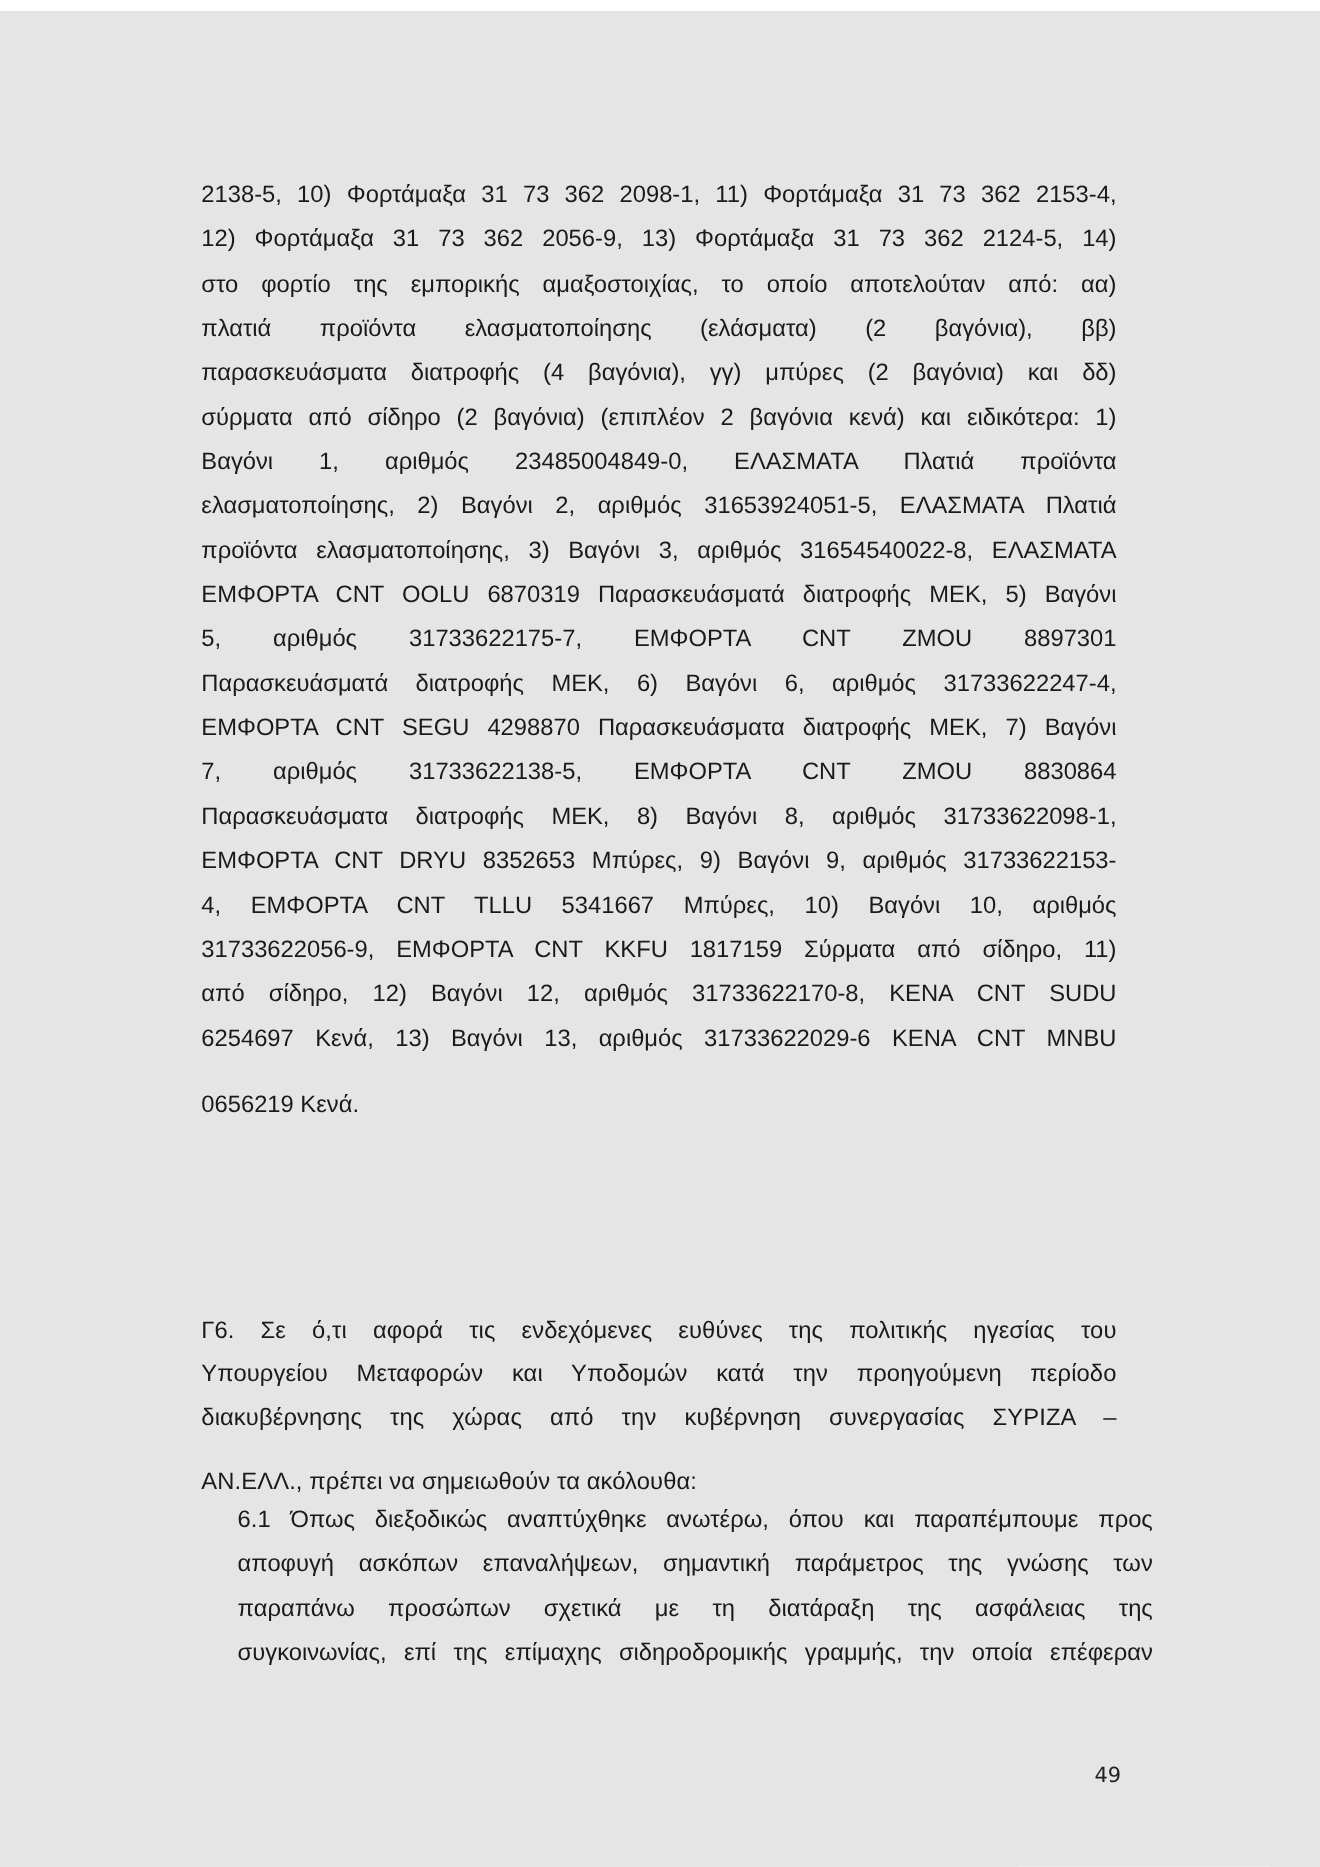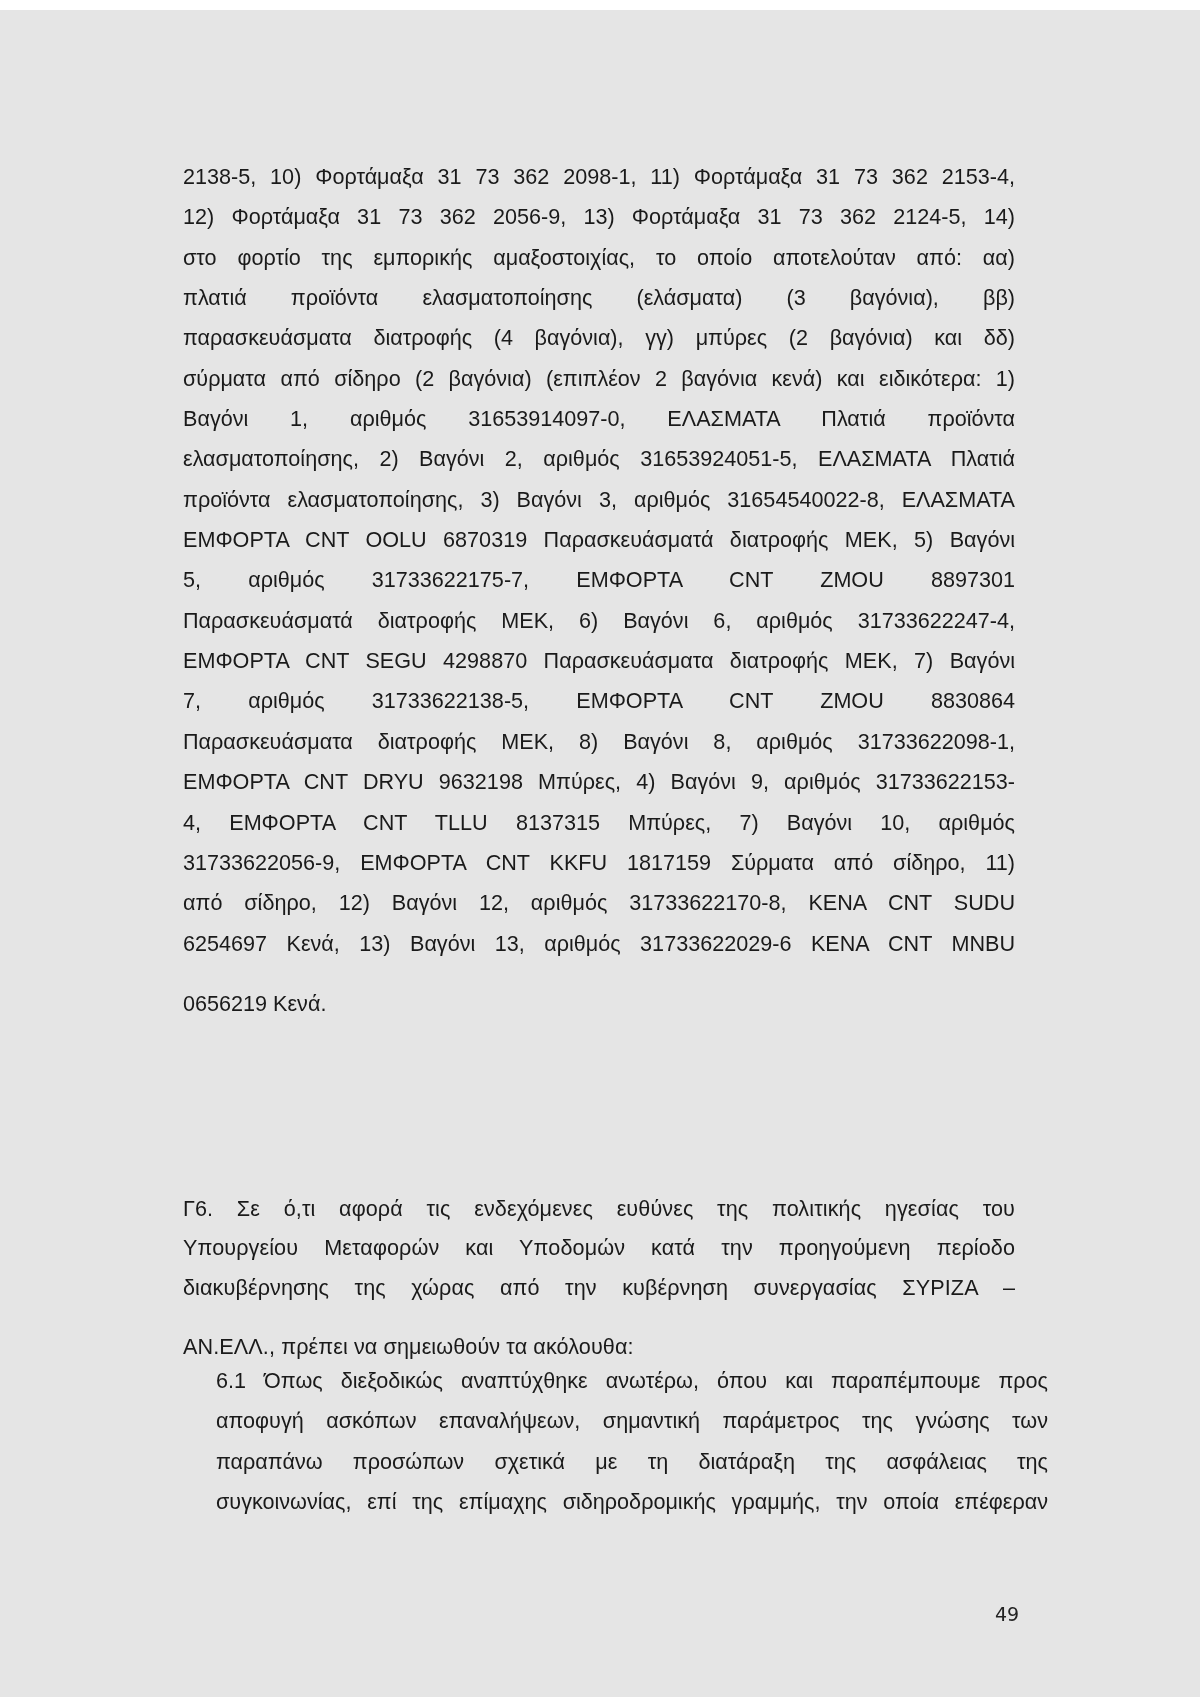--- a/index.html
+++ b/index.html
@@ -19,34 +19,34 @@
 </style>
 </head>
 <body>
 
 <div class="page">
 
   <div class="block body1">
     <span class="line">2138-5, 10) Φορτάμαξα 31 73 362 2098-1, 11) Φορτάμαξα 31 73 362 2153-4,</span>
     <span class="line">12) Φορτάμαξα 31 73 362 2056-9, 13) Φορτάμαξα 31 73 362 2124-5, 14)</span>
     <span class="line">στο φορτίο της εμπορικής αμαξοστοιχίας, το οποίο αποτελούταν από: αα)</span>
-    <span class="line">πλατιά προϊόντα ελασματοποίησης (ελάσματα) (3 βαγόνια), ββ)</span>
+    <span class="line">πλατιά προϊόντα ελασματοποίησης (ελάσματα) (2 βαγόνια), ββ)</span>
     <span class="line">παρασκευάσματα διατροφής (4 βαγόνια), γγ) μπύρες (2 βαγόνια) και δδ)</span>
     <span class="line">σύρματα από σίδηρο (2 βαγόνια) (επιπλέον 2 βαγόνια κενά) και ειδικότερα: 1)</span>
-    <span class="line">Βαγόνι 1, αριθμός 31653914097-0, ΕΛΑΣΜΑΤΑ Πλατιά προϊόντα</span>
+    <span class="line">Βαγόνι 1, αριθμός 23485004849-0, ΕΛΑΣΜΑΤΑ Πλατιά προϊόντα</span>
     <span class="line">ελασματοποίησης, 2) Βαγόνι 2, αριθμός 31653924051-5, ΕΛΑΣΜΑΤΑ Πλατιά</span>
     <span class="line">προϊόντα ελασματοποίησης, 3) Βαγόνι 3, αριθμός 31654540022-8, ΕΛΑΣΜΑΤΑ</span>
     <span class="line">ΕΜΦΟΡΤΑ CNT OOLU 6870319 Παρασκευάσματά διατροφής ΜΕΚ, 5) Βαγόνι</span>
     <span class="line">5, αριθμός 31733622175-7, ΕΜΦΟΡΤΑ CNT ZMOU 8897301</span>
     <span class="line">Παρασκευάσματά διατροφής ΜΕΚ, 6) Βαγόνι 6, αριθμός 31733622247-4,</span>
     <span class="line">ΕΜΦΟΡΤΑ CNT SEGU 4298870 Παρασκευάσματα διατροφής ΜΕΚ, 7) Βαγόνι</span>
     <span class="line">7, αριθμός 31733622138-5, ΕΜΦΟΡΤΑ CNT ZMOU 8830864</span>
     <span class="line">Παρασκευάσματα διατροφής ΜΕΚ, 8) Βαγόνι 8, αριθμός 31733622098-1,</span>
-    <span class="line">ΕΜΦΟΡΤΑ CNT DRYU 9632198 Μπύρες, 4) Βαγόνι 9, αριθμός 31733622153-</span>
-    <span class="line">4, ΕΜΦΟΡΤΑ CNT TLLU 8137315 Μπύρες, 7) Βαγόνι 10, αριθμός</span>
+    <span class="line">ΕΜΦΟΡΤΑ CNT DRYU 8352653 Μπύρες, 9) Βαγόνι 9, αριθμός 31733622153-</span>
+    <span class="line">4, ΕΜΦΟΡΤΑ CNT TLLU 5341667 Μπύρες, 10) Βαγόνι 10, αριθμός</span>
     <span class="line">31733622056-9, ΕΜΦΟΡΤΑ CNT KKFU 1817159 Σύρματα από σίδηρο, 11)</span>
     <span class="line">από σίδηρο, 12) Βαγόνι 12, αριθμός 31733622170-8, ΚΕΝΑ CNT SUDU</span>
     <span class="line">6254697 Κενά, 13) Βαγόνι 13, αριθμός 31733622029-6 ΚΕΝΑ CNT MNBU</span>
     <span class="line last">0656219 Κενά.</span>
   </div>
 
   <div class="block heading">
     <span class="line">Γ6. Σε ό,τι αφορά τις ενδεχόμενες ευθύνες της πολιτικής ηγεσίας του</span>
     <span class="line">Υπουργείου Μεταφορών και Υποδομών κατά την προηγούμενη περίοδο</span>
     <span class="line">διακυβέρνησης της χώρας από την κυβέρνηση συνεργασίας ΣΥΡΙΖΑ –</span>

